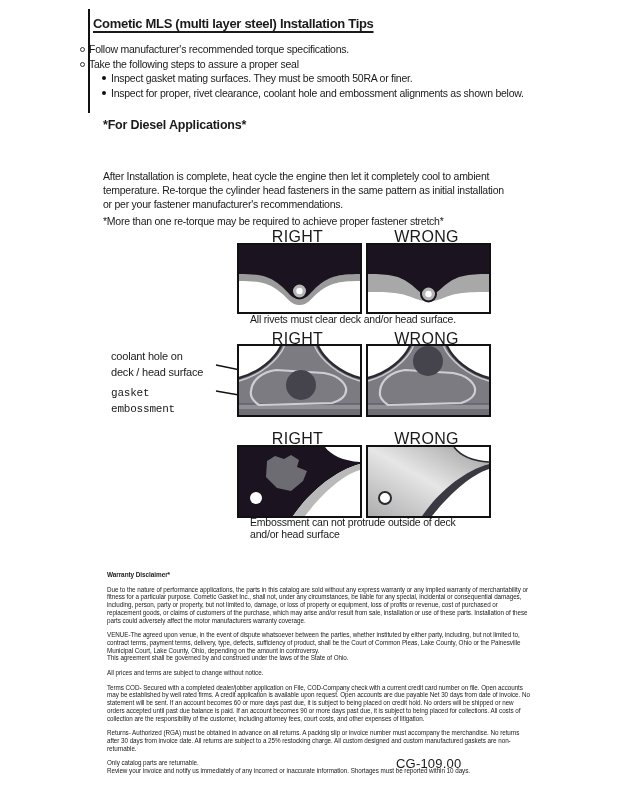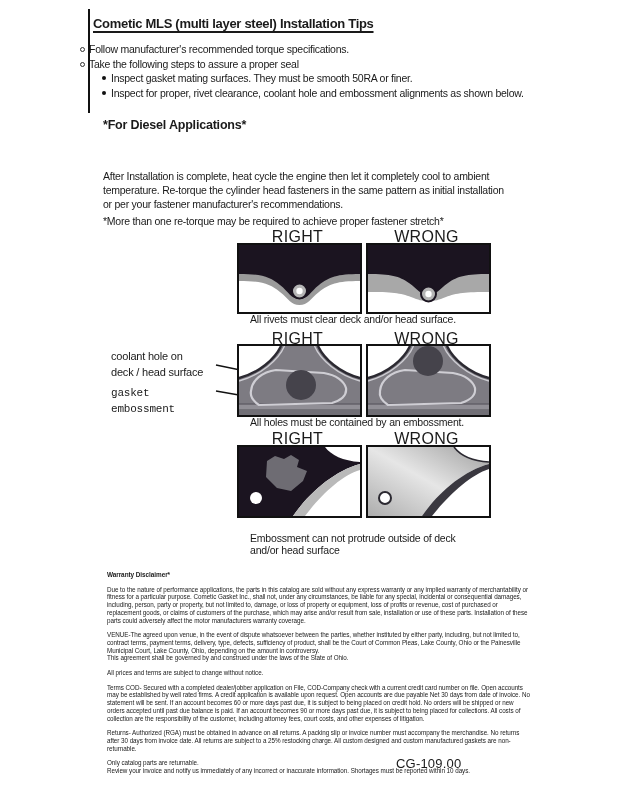--- a/index.html
+++ b/index.html
@@ -117,21 +117,20 @@
       <path d="M0,0 H42 C36,13 20,27 0,32 Z" fill="#ffffff"></path>
       <path d="M42,0 C36,13 20,27 0,32" stroke="var(--edge-dark,#2b2931)" stroke-width="2.4" fill="none"></path>
       <path d="M45.5,0 C39.5,14 22,29 0,35" stroke="var(--emboss-line,#cfced4)" stroke-width="1.4" fill="none"></path>
       <path d="M121,0 H79 C85,13 101,27 121,32 Z" fill="#ffffff"></path>
       <path d="M79,0 C85,13 101,27 121,32" stroke="var(--edge-dark,#2b2931)" stroke-width="2.4" fill="none"></path>
       <path d="M75.5,0 C81.5,14 99,29 121,35" stroke="var(--emboss-line,#cfced4)" stroke-width="1.4" fill="none"></path>
       <path d="M12,45 C13,34 23,26 37,24 L85,27 C97,29 105,35 107,42 C108,49 103,54 93,57 L20,59 C14,55 11,50 12,45 Z" stroke="var(--emboss-line,#cfced4)" stroke-width="2.2" fill="none" stroke-linejoin="round"></path>
       <circle cx="60" cy="15" r="15" fill="var(--hole-gray,#45434b)"></circle>
     </svg>
   </div>
-  <div class="caption" style="top:417px;">All holes must be contained by an embossment.</div>
 
   <div class="dlabel" style="left:237px;top:430px;">RIGHT</div>
   <div class="dlabel" style="left:366px;top:430px;">WRONG</div>
 
   <div class="dbox tall" style="left:237px;top:445px;">
     <svg viewBox="0 0 121 69">
       <rect width="121" height="69" fill="#ffffff"></rect>
       <path d="M0,0 L86,0 C92,8 104,14 121,15 L121,17 C95,24 70,46 54,69 L0,69 Z" fill="var(--diagram-dark,#1b1420)"></path>
       <path d="M121,17 C95,24 70,46 54,69 L66,69 C82,48 103,28 121,23 Z" fill="var(--sliver-gray,#b9b9b9)"></path>
       <path d="M28,14 L36,9 L45,12 L52,8 L60,13 L58,20 L68,24 L64,34 L52,44 L38,41 L27,30 Z" fill="var(--blob-gray,#6e6c73)"></path>
@@ -147,21 +146,21 @@
           <stop offset="1" stop-color="#9f9f9f"></stop>
         </linearGradient>
       </defs>
       <rect width="121" height="69" fill="#ffffff"></rect>
       <path d="M0,0 L86,0 C92,8 104,14 121,15 L121,17 C95,24 70,46 54,69 L0,69 Z" fill="url(#g3w)"></path>
       <path d="M86,0 C92,8 104,14 121,15" stroke="var(--edge-dark,#2b2931)" stroke-width="1.6" fill="none"></path>
       <path d="M121,17 C95,24 70,46 54,69 L64,69 C80,49 102,28 121,22 Z" fill="#3a3840"></path>
       <circle cx="17" cy="51" r="6" fill="#ffffff" stroke="var(--edge-dark,#2b2931)" stroke-width="2"></circle>
     </svg>
   </div>
-  <div class="caption" style="top:517px;margin-top:16px;">Embossment can not protrude outside of deck
+  <div class="caption" style="top:517px;">Embossment can not protrude outside of deck
 and/or head surface</div>
 
   <div class="legal">
     <h3>Warranty Disclaimer*</h3>
     <p>Due to the nature of performance applications, the parts in this catalog are sold without any express warranty or any implied warranty of merchantability or fitness for a particular purpose.  Cometic Gasket Inc., shall not, under any circumstances, be liable for any special, incidental or consequential damages, including, person, party or property, but not limited to, damage, or loss of property or equipment, loss of profits or revenue, cost of purchased or replacement goods, or claims of customers of the purchase, which may arise and/or result from sale, installation or use of these parts.  Installation of these parts could adversely affect the motor manufacturers warranty coverage.</p>
     <p>VENUE-The agreed upon venue, in the event of dispute whatsoever between the parties, whether instituted by either party, including, but not limited to, contract terms, payment terms, delivery, type, defects, sufficiency of product, shall be the Court of Common Pleas, Lake County, Ohio or the Painesville Municipal Court, Lake County, Ohio, depending on the amount in controversy.
 This agreement shall be governed by and construed under the laws of the State of Ohio.</p>
     <p>All prices and terms are subject to change without notice.</p>
     <p>Terms COD- Secured with a completed dealer/jobber application on File, COD-Company check with a current credit card number on file.  Open accounts may be established by well rated firms.  A credit application is available upon request.  Open accounts are due payable Net 30 days from date of invoice.  No statement will be sent.  If an account becomes 60 or more days past due, it is subject to being placed on credit hold.  No orders will be shipped or new orders accepted until past due balance is paid.  If an account becomes 90 or more days past due, it is subject to being placed for collections.  All costs of collection are the responsibility of the customer, including attorney fees, court costs, and other expenses of litigation.</p>
     <p>Returns- Authorized (RGA) must be obtained in advance on all returns.  A packing slip or invoice number must accompany the merchandise.  No returns after 30 days from invoice date.  All returns are subject to a 25% restocking charge.  All custom designed and custom manufactured gaskets are non-returnable.</p>

